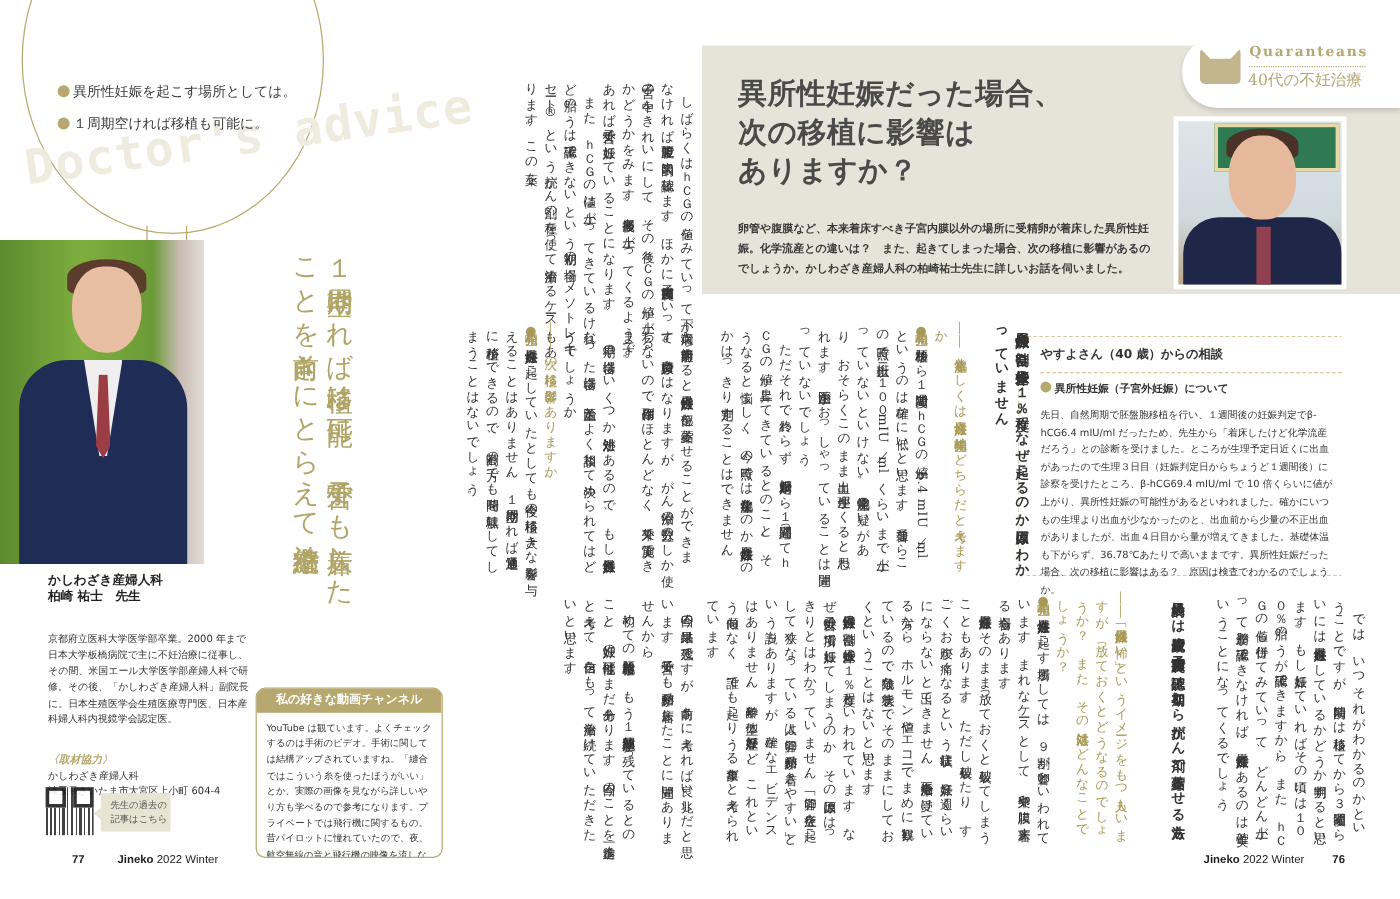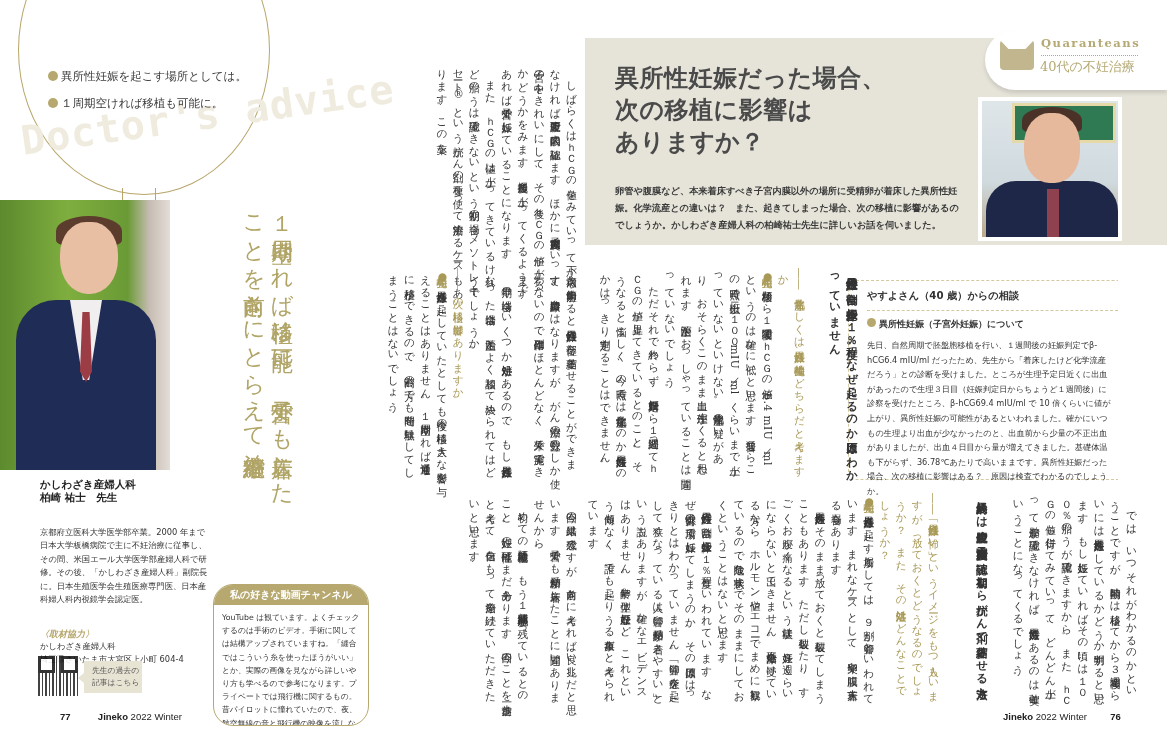--- a/index.html
+++ b/index.html
@@ -50,21 +50,21 @@
     position: absolute; writing-mode: vertical-rl; font-family: "DejaVu Serif", serif;
     font-size: 10.6px; line-height: 16.2px; color: #333; letter-spacing: 0.5px;
   }
   .body-col .q { color: #a89956; }
   .body-col .spk { color: #a89956; }
   .body-col p { text-indent: 1em; }
   .body-col p.noindent { text-indent: 0; }
 
   .channel-box {
     position: absolute; left: 213px; top: 573px; width: 156px; height: 142px;
-    border: 1.3px solid #b6a86e; border-radius: 20px; overflow: hidden; background: #fff; margin-top: 11px;
+    border: 1.3px solid #b6a86e; border-radius: 8px; overflow: hidden; background: #fff;
   }
   .channel-title { background: #b6a86e; color: #fff; font-family: "DejaVu Sans", sans-serif; font-weight: bold; font-size: 10px; text-align: center; height: 20px; line-height: 20px; }
   .channel-text { padding: 6px 8px; font-family: "DejaVu Sans", sans-serif; font-size: 7.8px; line-height: 13.2px; color: #333; }
 
   .cooperation { position: absolute; left: 40px; top: 628px; font-family: "DejaVu Sans", sans-serif; }
   .cooperation-label { font-size: 9px; color: #b6a86e; font-weight: bold; line-height: 12px; font-style: italic; }
   .cooperation-line { font-size: 8.3px; color: #333; line-height: 13px; }
 
   .qr-code {
     position: absolute; left: 38px; top: 656px; width: 40px; height: 40px;

